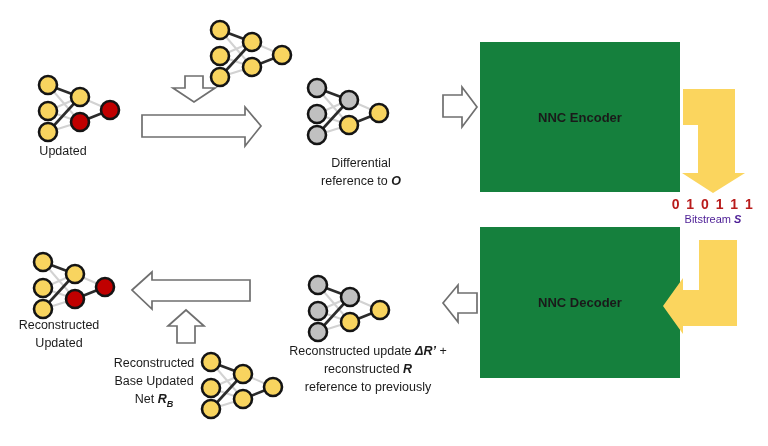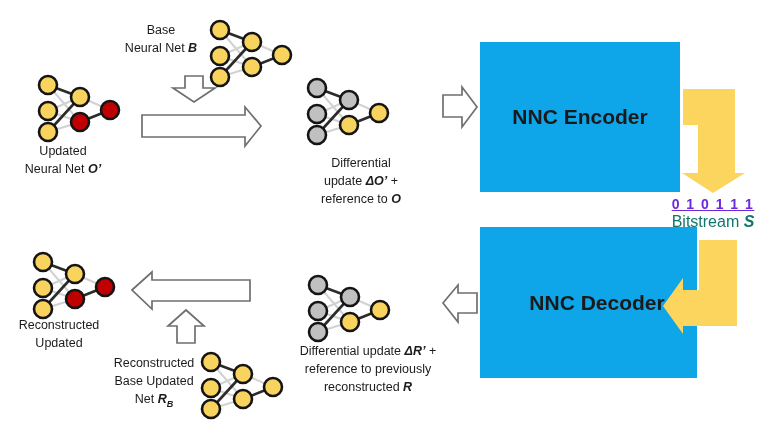--- a/index.html
+++ b/index.html
@@ -1,42 +1,42 @@
 <!DOCTYPE html>
 <html><head>
 <meta charset="utf-8">
 <style>
   html,body{margin:0;padding:0;background:#ffffff;}
   .stage{
     position:relative;width:768px;height:446px;background:#ffffff;
     font-family:"Liberation Sans",sans-serif;overflow:hidden;
   }
   .box{
-    position:absolute;z-index:1;background:#0ea5e9;
+    position:absolute;z-index:1;background:#15803d;
     display:flex;align-items:center;justify-content:center;
-    font-weight:bold;font-size:21px;color:#1a1a1a;
+    font-weight:bold;font-size:13px;color:#1a1a1a;
   }
   #encoder-box{left:480px;top:42px;width:200px;height:150px;}
-  #decoder-box{left:480px;top:227px;width:200px;height:151px;padding-left:17px;}
+  #decoder-box{left:480px;top:227px;width:200px;height:151px;}
   svg.overlay{position:absolute;left:0;top:0;z-index:2;}
   .lbl{
     position:absolute;z-index:3;font-size:12.5px;line-height:1.42;
     color:#1b1b1b;text-align:center;white-space:nowrap;
   }
   .var{font-weight:bold;font-style:italic;}
   .lbl sub{font-size:9px;line-height:0;}
   #lbl-base{left:101px;top:22px;width:120px;}
   #lbl-updated{left:2px;top:143px;width:122px;}
   #lbl-diff{left:298px;top:155px;width:126px;}
   #lbl-recon-update{left:272px;top:343px;width:192px;}
   #lbl-recon-updated{left:0px;top:317px;width:118px;}
   #lbl-recon-base{left:94px;top:355px;width:120px;}
   #bitstream-block{left:659px;top:196px;width:108px;z-index:3;position:absolute;text-align:center;}
-  .digits{font-weight:bold;font-size:14px;letter-spacing:1.5px;color:#6d28d9;text-decoration:underline;}
-  .bs-line{font-size:16px;color:#0f766e;margin-top:1px;}
+  .digits{font-weight:bold;font-size:14px;letter-spacing:1.5px;color:#b91c1c;}
+  .bs-line{font-size:11px;color:#4c1d95;margin-top:1px;}
 </style>
 </head>
 <body>
 
 <div class="stage">
 
   <div class="box" id="encoder-box">
     <span>NNC Encoder</span>
   </div>
   <div class="box" id="decoder-box">
@@ -143,37 +143,31 @@
         <line x1="243" y1="399" x2="273" y2="387" stroke="#2B2B2B" stroke-width="2.6"></line>
         <circle cx="211" cy="362" r="9" fill="#F8D45F" stroke="#141414" stroke-width="2.6"></circle>
         <circle cx="211" cy="388" r="9" fill="#F8D45F" stroke="#141414" stroke-width="2.6"></circle>
         <circle cx="211" cy="409" r="9" fill="#F8D45F" stroke="#141414" stroke-width="2.6"></circle>
         <circle cx="243" cy="374" r="9" fill="#F8D45F" stroke="#141414" stroke-width="2.6"></circle>
         <circle cx="243" cy="399" r="9" fill="#F8D45F" stroke="#141414" stroke-width="2.6"></circle>
         <circle cx="273" cy="387" r="9" fill="#F8D45F" stroke="#141414" stroke-width="2.6"></circle>
       </g>
     </svg>
 
-  <div class="lbl" id="lbl-base">
-      <div><span>Base</span></div>
-      <div><span>Neural Net </span><span class="var">B</span></div>
-    </div>
   <div class="lbl" id="lbl-updated">
       <div><span>Updated</span></div>
-      <div><span>Neural Net </span><span class="var">O’</span></div>
     </div>
   <div class="lbl" id="lbl-diff">
       <div><span>Differential</span></div>
-      <div><span>update </span><span class="var">ΔO’</span><span> +</span></div>
       <div><span>reference to </span><span class="var">O</span></div>
     </div>
   <div class="lbl" id="lbl-recon-update">
-      <div><span>Differential update </span><span class="var">ΔR’</span><span> +</span></div>
+      <div><span>Reconstructed update </span><span class="var">ΔR’</span><span> +</span></div>
+      <div><span>reconstructed </span><span class="var">R</span></div>
       <div><span>reference to previously</span></div>
-      <div><span>reconstructed </span><span class="var">R</span></div>
     </div>
   <div class="lbl" id="lbl-recon-updated">
       <div><span>Reconstructed</span></div>
       <div><span>Updated</span></div>
     </div>
   <div class="lbl" id="lbl-recon-base">
       <div><span>Reconstructed</span></div>
       <div><span>Base Updated</span></div>
       <div><span>Net </span><span class="var">R</span><sub><span class="var">B</span></sub></div>
     </div>

